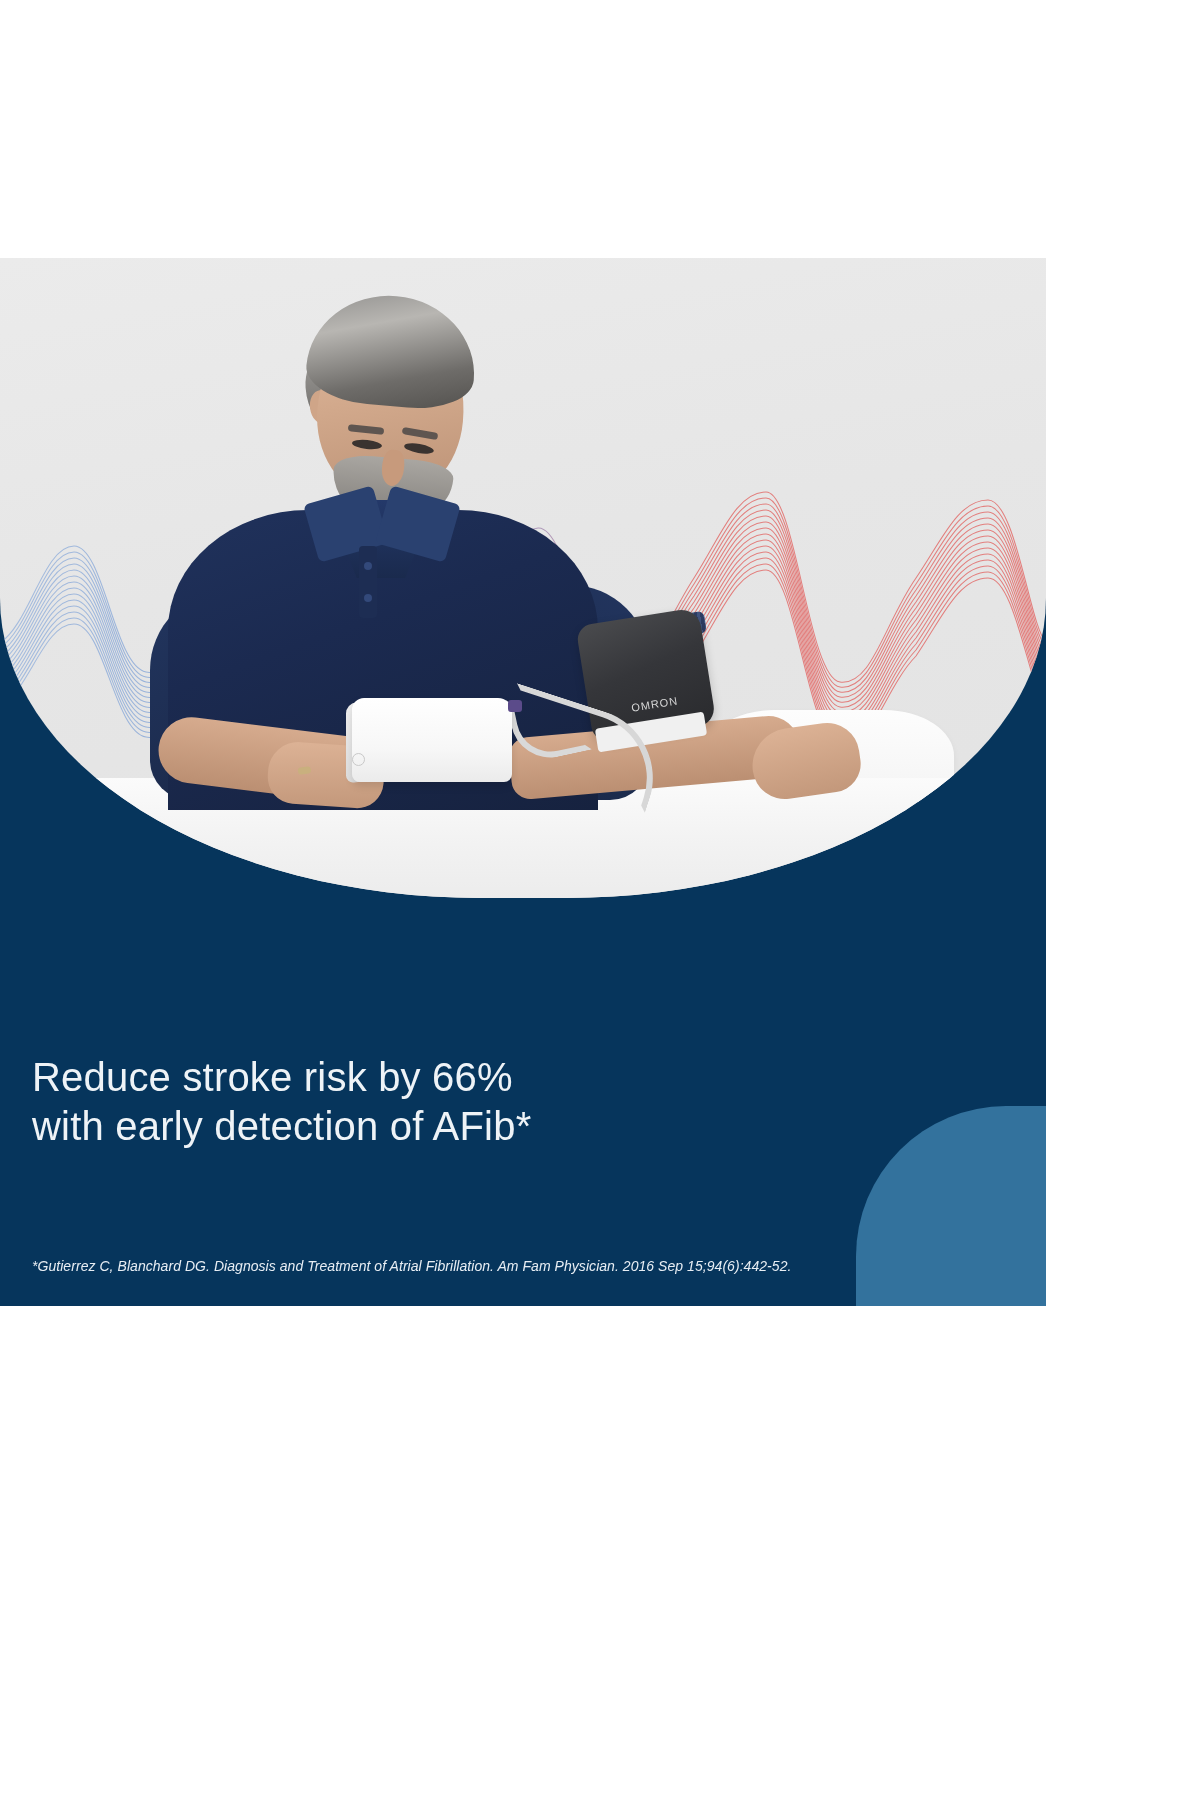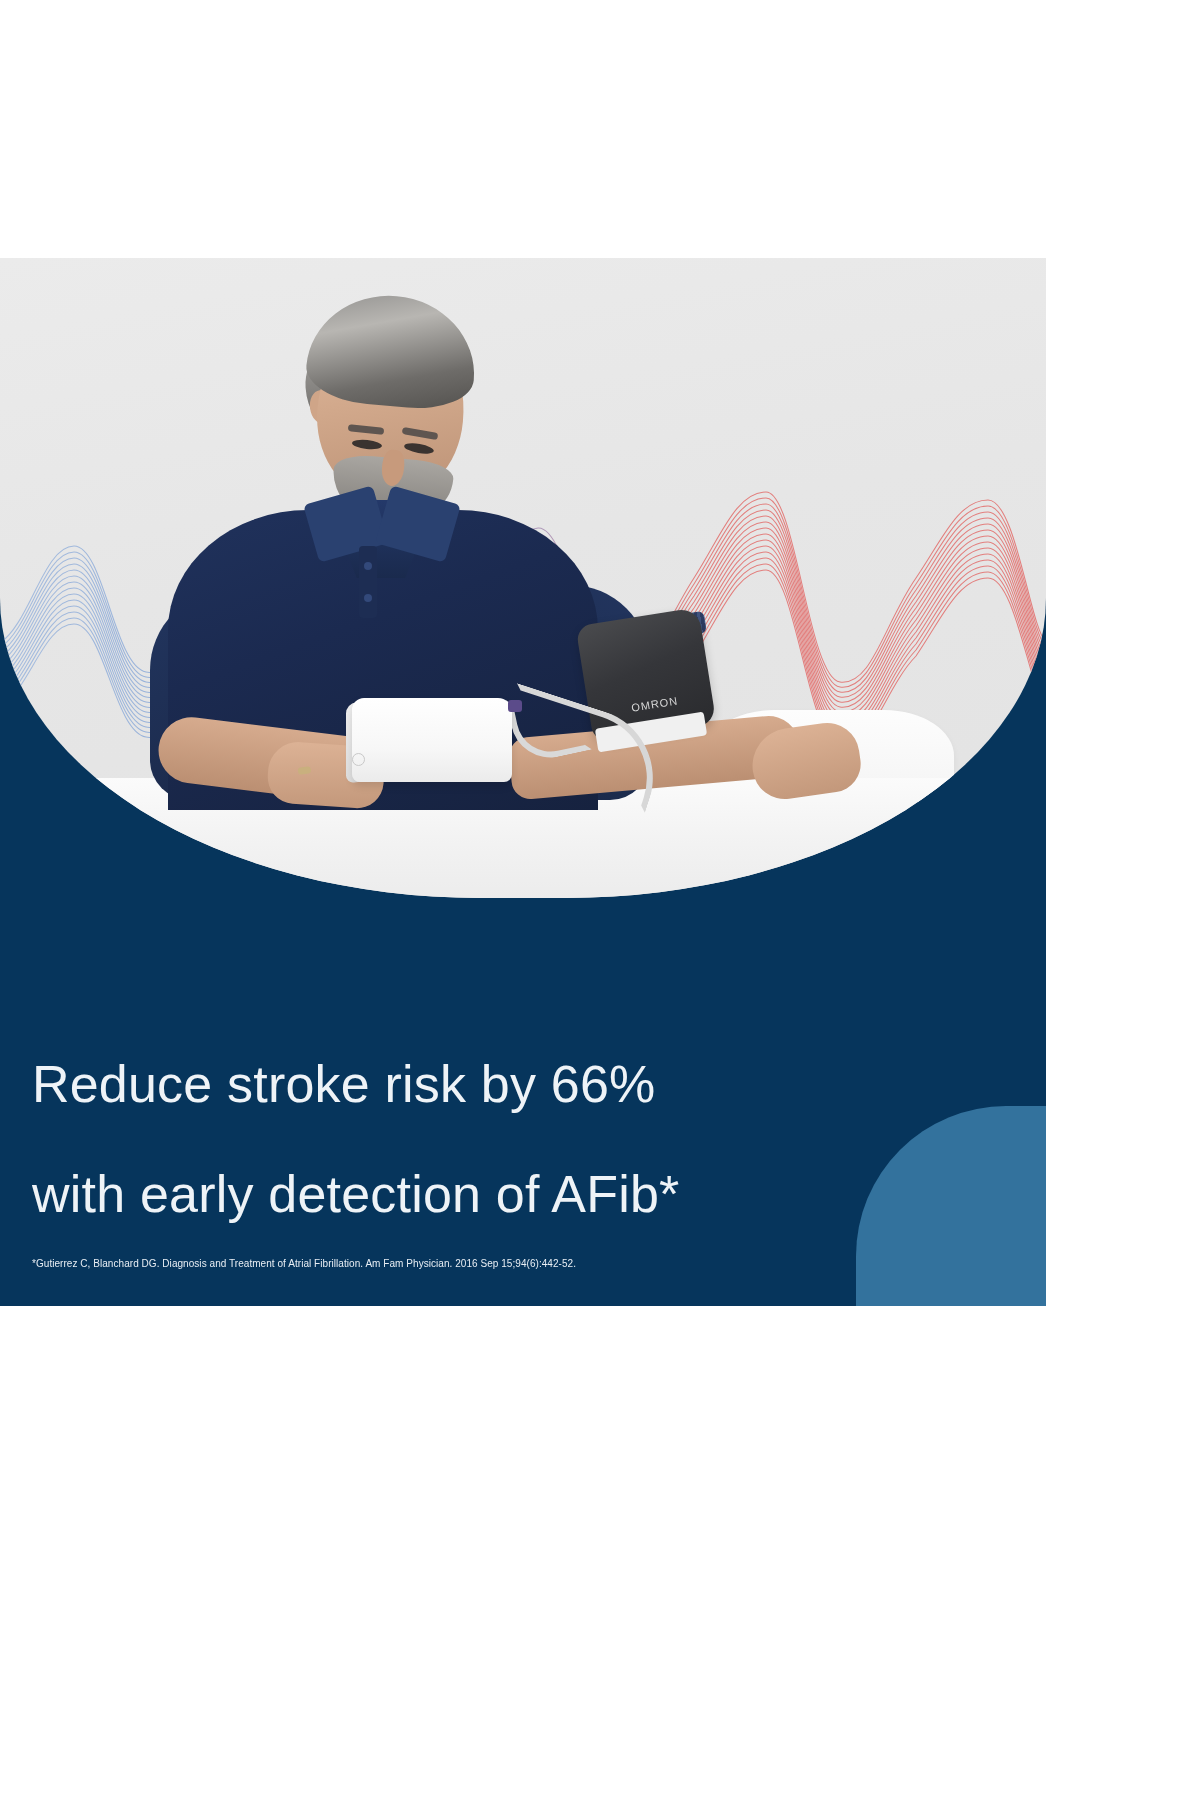--- a/index.html
+++ b/index.html
@@ -130,24 +130,24 @@
   
   .wave{position:absolute;left:0;top:170px;width:1046px;height:330px;}
 
   
   .afib{position:absolute;left:700px;top:158px;display:flex;align-items:center;gap:20px;}
   .afib-icon{width:56px;height:46px;flex:0 0 auto;}
   .afib-label{font-size:28px;color:#18243c;font-family:"Liberation Sans",sans-serif;letter-spacing:.2px;white-space:nowrap;}
 
   
   .headline{position:absolute;left:32px;top:795px;width:860px;
-    font-size:52px;line-height:1.22;color:#eef3f7;font-weight:300;letter-spacing:.2px;}
-  .headline .l2{display:block;margin-top:47px;}
+    font-size:40px;line-height:1.22;color:#eef3f7;font-weight:300;letter-spacing:.2px;}
+  .headline .l2{display:block;}
   .footnote{position:absolute;left:32px;top:1000px;width:900px;
-    font-size:10px;color:#e8eef4;letter-spacing:.05px;font-weight:400;}
+    font-size:14px;color:#e8eef4;letter-spacing:.05px;font-weight:400;font-style:italic;}
 </style>
 </head>
 <body>
 
 <div class="page">
 
   <div class="ad">
 
     <div class="navy"></div>
     <div class="accent"></div>

